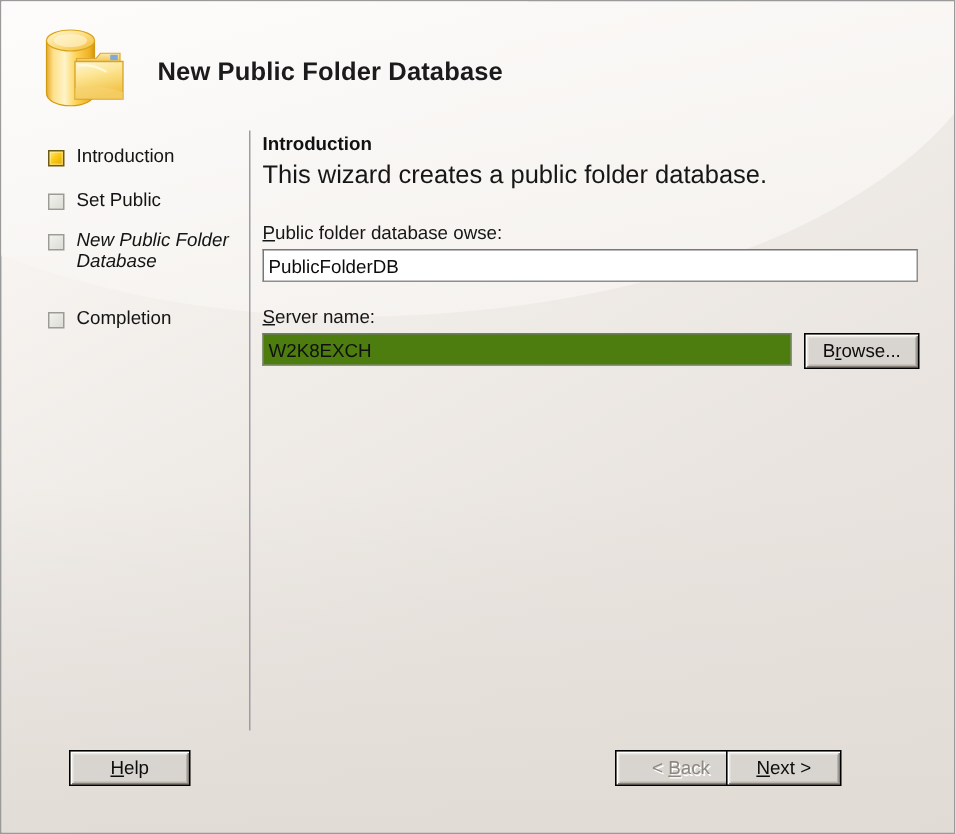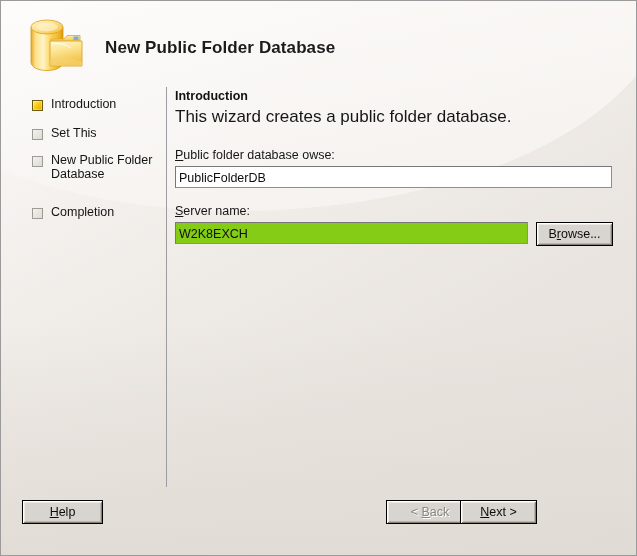--- a/index.html
+++ b/index.html
@@ -168,21 +168,21 @@
     border-left-color: #77777a;
     background: #ffffff;
     font-family: "Liberation Sans", sans-serif;
     font-size: 12.5px;
     color: #0d0d0d;
     padding: 2px 0 0 3px;
     line-height: 17px;
     outline: none;
   }
   .textbox.readonly {
-    background: #84cc16;
+    background: #4d7c0f;
     color: #101010;
     width: 353px;
   }
   #spacer-1 { height: 16px; }
 
   .row {
     display: flex;
     align-items: flex-start;
   }
 
@@ -196,20 +196,21 @@
     border: 1px solid #000000;
     box-shadow:
       inset 1px 1px 0 0 #ffffff,
       inset -1px -1px 0 0 #868078,
       inset 2px 2px 0 0 #ece9e4,
       inset -2px -2px 0 0 #b9b4ac;
     cursor: default;
     padding: 0;
     text-align: center;
     white-space: nowrap;
+    margin-left: 24px;
   }
   .btn .mn { text-decoration: underline; }
   .btn.disabled {
     color: #8c8880;
     text-shadow: 1px 1px 0 #ffffff;
   }
 
   #browse-btn {
     width: 77px;
     height: 24px;
@@ -310,24 +311,24 @@
 
   <div id="sidebar">
 
     <div class="nav-item" style="top:8px;">
       <span class="nav-box active"></span>
       <span class="nav-label">Introduction</span>
     </div>
 
     <div class="nav-item" style="top:37px;">
       <span class="nav-box"></span>
-      <span class="nav-label">Set This</span>
-    </div>
-
-    <div class="nav-item" style="top:64px;">
+      <span class="nav-label">Set Public</span>
+    </div>
+
+    <div class="nav-item" style="top:64px;font-style:italic;">
       <span class="nav-box"></span>
       <span class="nav-label">New Public Folder
 Database</span>
     </div>
 
     <div class="nav-item" style="top:116px;">
       <span class="nav-box"></span>
       <span class="nav-label">Completion</span>
     </div>
   </div>

